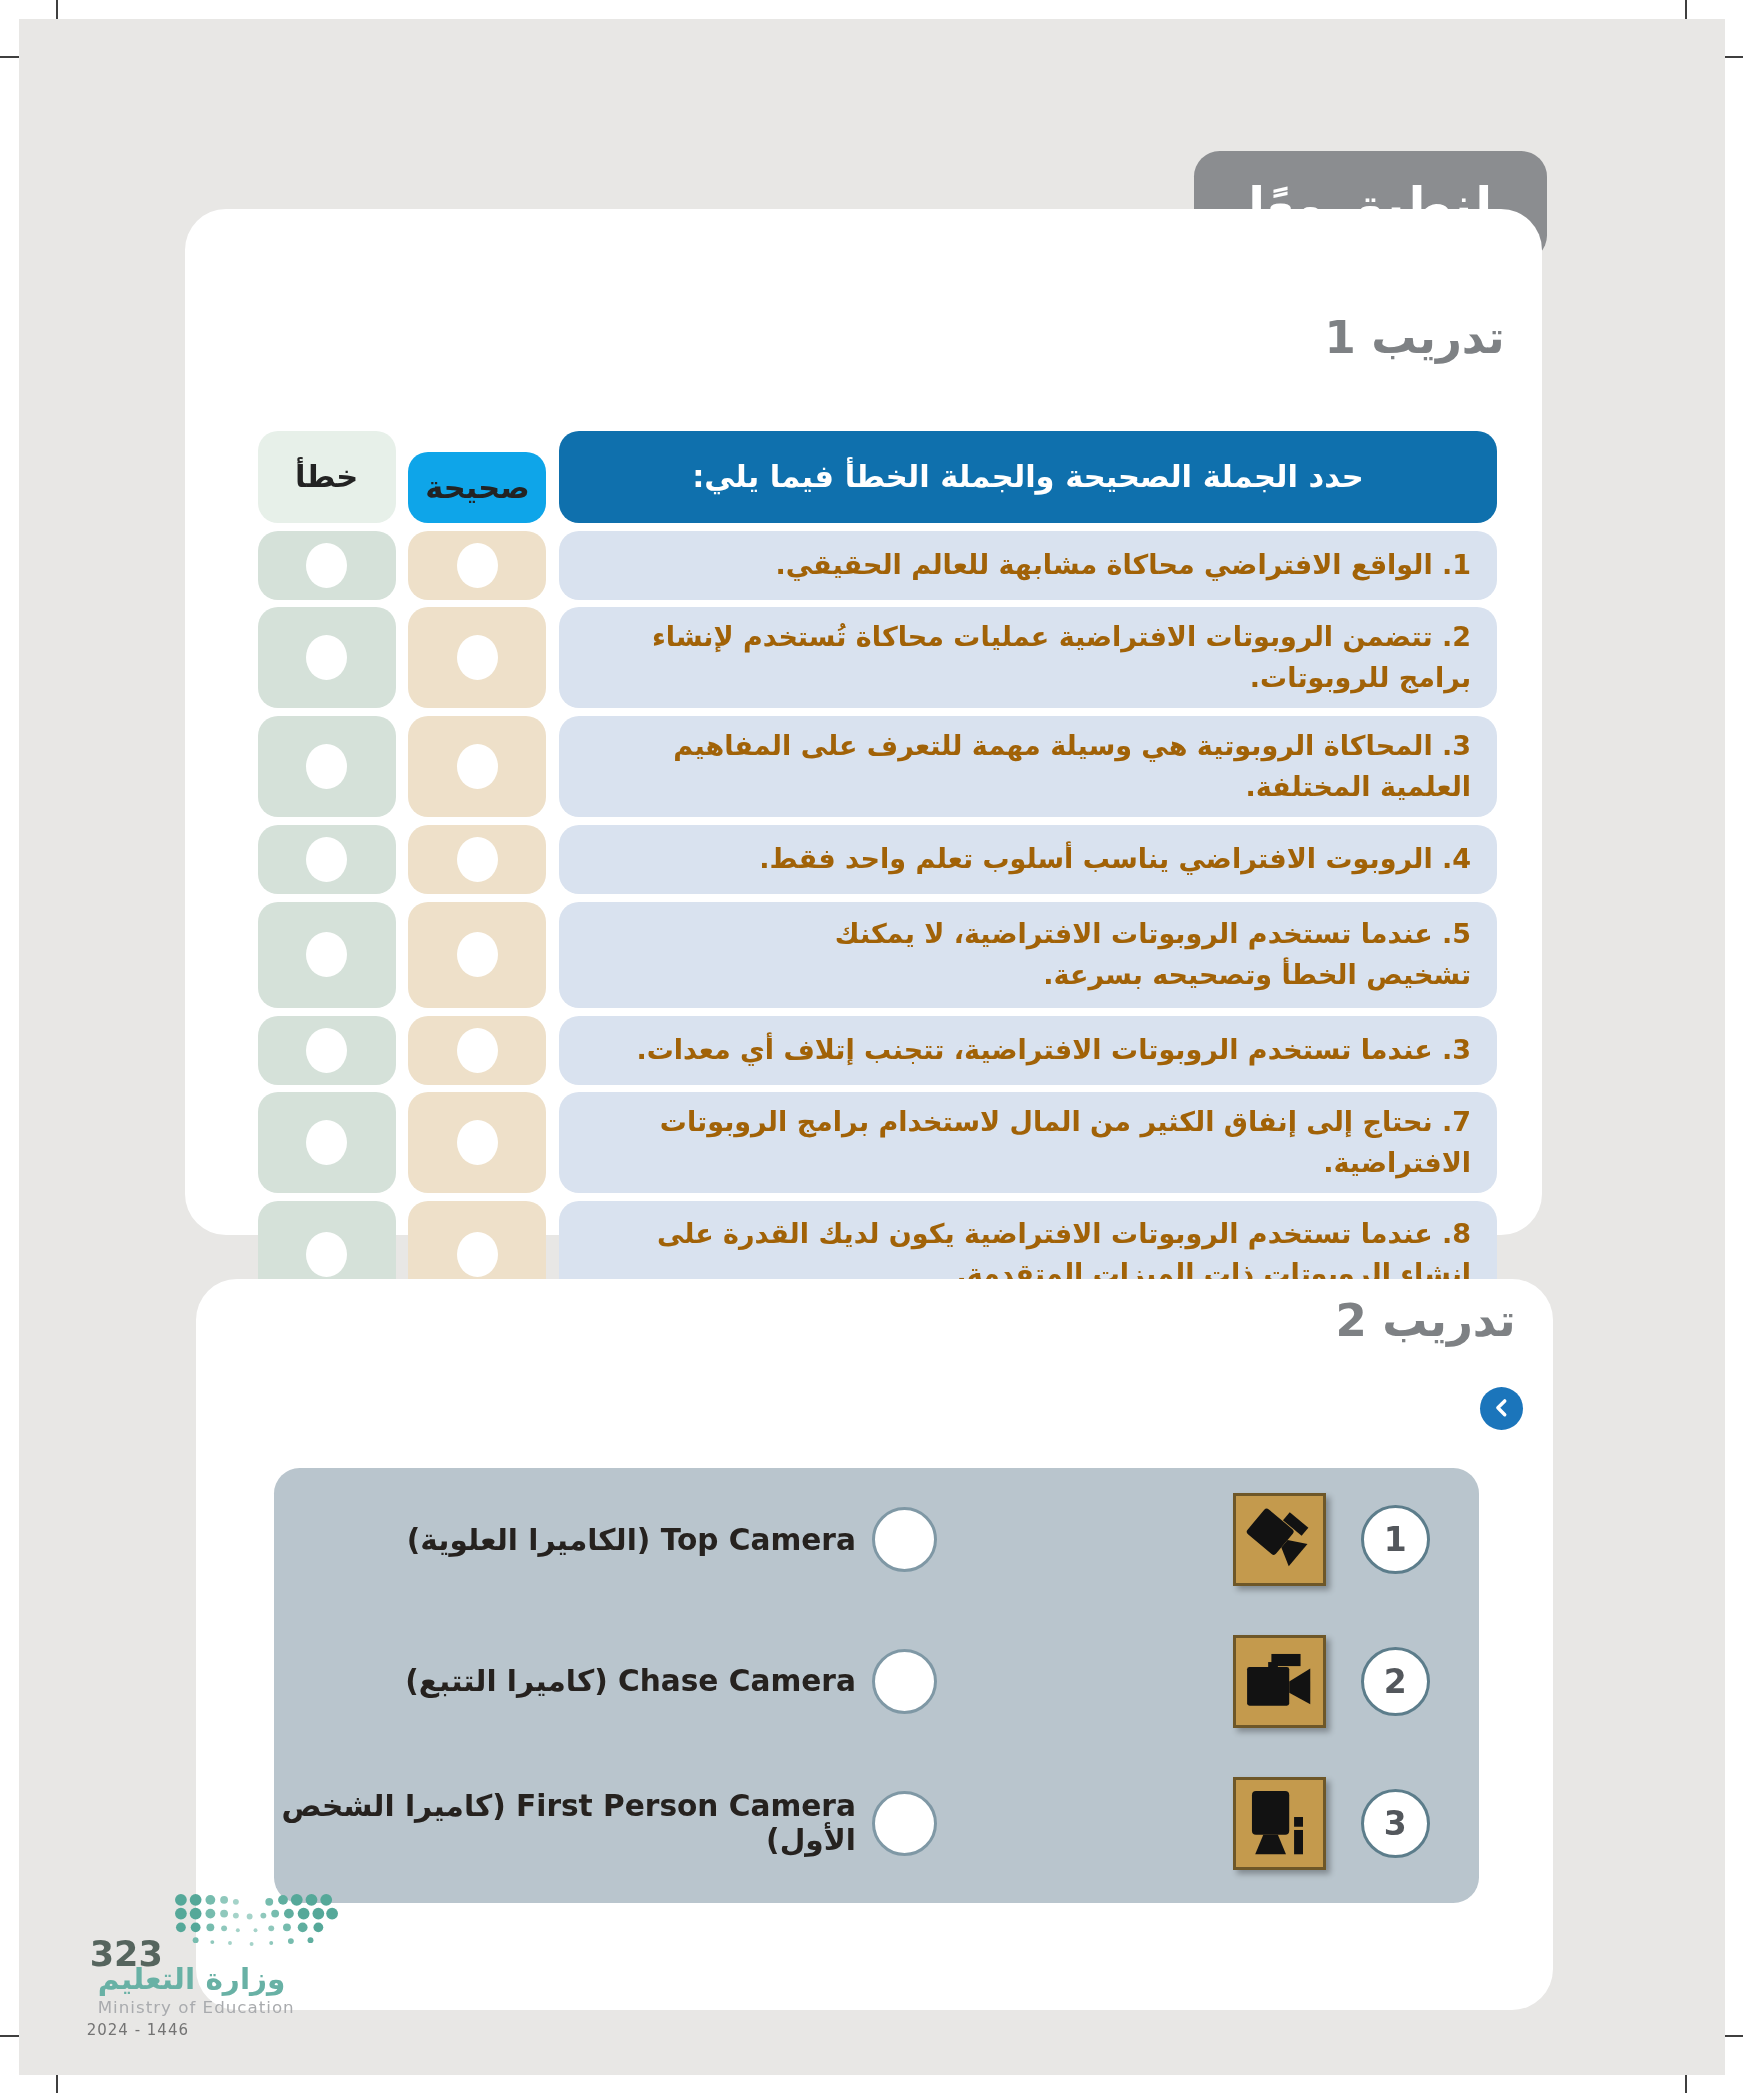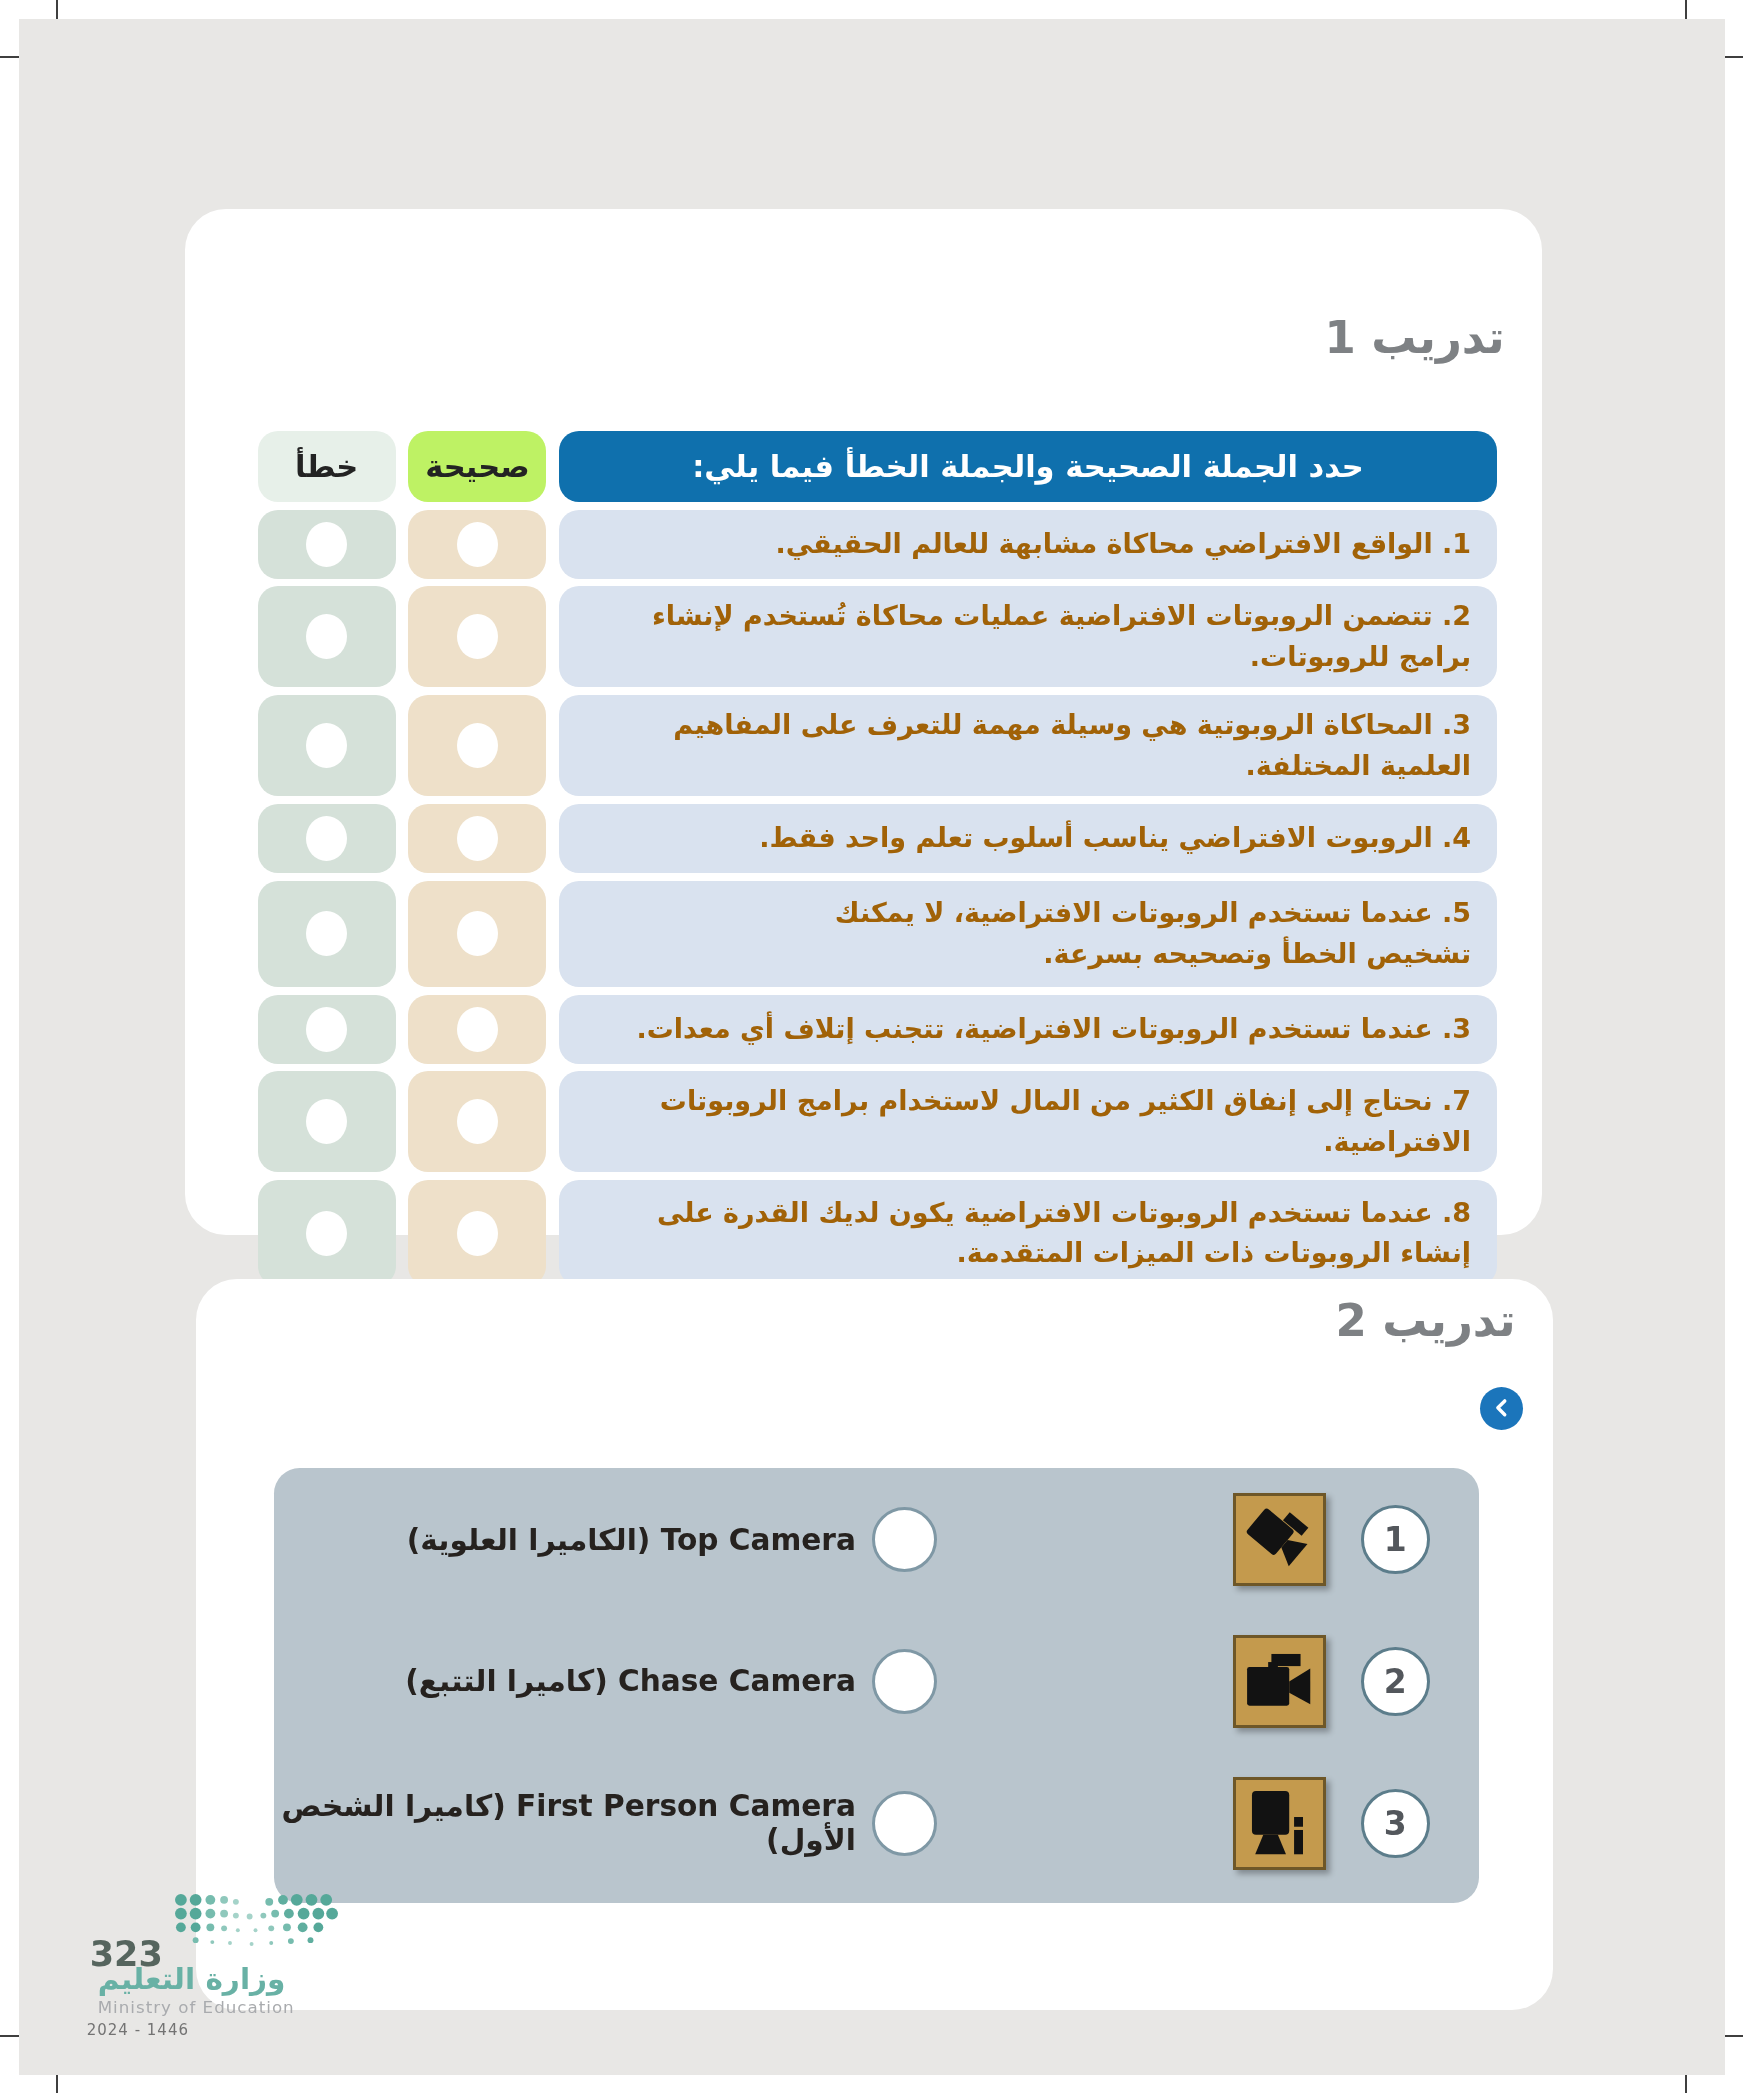--- a/index.html
+++ b/index.html
@@ -37,21 +37,21 @@
 
   
   .ttable {
     position:absolute; top:222px; left:73px; right:45px;
     display:grid; grid-template-columns:138px 138px 1fr;
     column-gap:12.8px; row-gap:7.9px;
   }
   .cell { display:flex; align-items:center; justify-content:center;border-radius:20px; }
   .hcell { min-height:71px; font-size:30.5px; font-weight:bold; color:#232323; }
   .h-wrong   { background:#e7f0e9; }
-  .h-correct { background:#bef264; }
+  .h-correct { background:#0ea5e9;margin-top:21px; }
   .h-statement { background:#0f70ad; color:#ffffff; font-size:30.5px; font-weight:bold; min-height:71px; }
   .c-wrong   { background:#d5e1d9; min-height:69px; }
   .c-correct { background:#eee0c9; min-height:69px; }
   .c-statement {
     background:#d9e2ef; min-height:69px; direction:rtl;
     justify-content:flex-start; text-align:right;
     font-size:27px; font-weight:bold; color:#a16207;
     padding:9.9px 25.6px; line-height:1.5;
   }
   .tall { min-height:106px; }
@@ -110,20 +110,24 @@
   <div class="mark h" style="top:56px;left:0;"></div>
   <div class="mark v" style="left:1685px;top:0;"></div>
   <div class="mark h" style="top:56px;left:1700px;"></div>
   <div class="mark v" style="left:56px;top:2050px;"></div>
   <div class="mark h" style="top:2035px;left:0;"></div>
   <div class="mark v" style="left:1685px;top:2050px;"></div>
   <div class="mark h" style="top:2035px;left:1700px;"></div>
 
   <div class="paper">
 
+    <div class="badge">
+      <span class="badge-text">لنطبق معًا</span>
+      <div class="badge-tab"></div>
+    </div>
 
     <section class="card card1">
       <h2 class="ex-title" dir="ltr">تدريب 1</h2>
 
       <div class="ttable">
 
         <div class="cell hcell h-wrong">خطأ</div>
         <div class="cell hcell h-correct">صحيحة</div>
         <div class="cell h-statement" dir="rtl">حدد الجملة الصحيحة والجملة الخطأ فيما يلي:</div>
 

